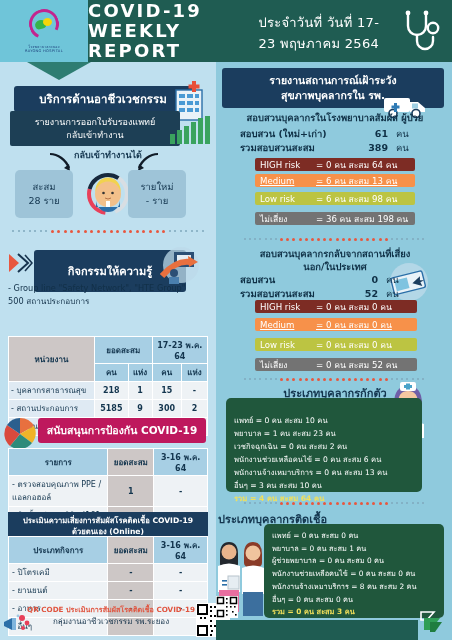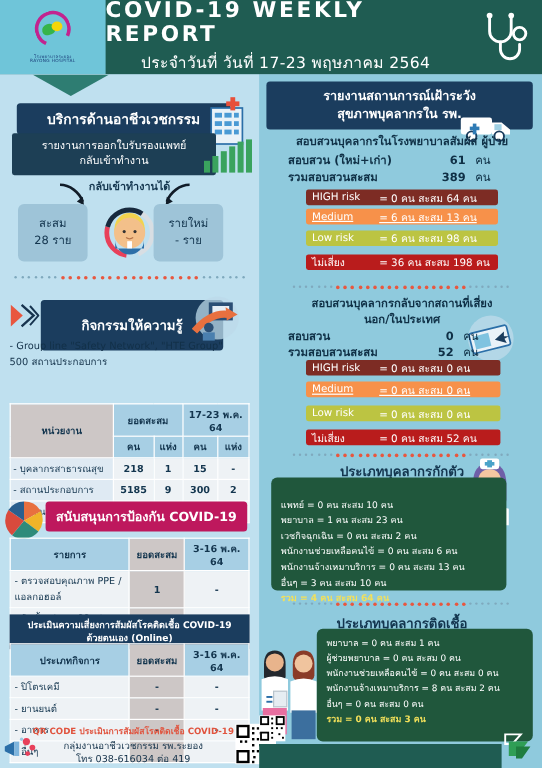--- a/index.html
+++ b/index.html
@@ -51,21 +51,21 @@
   .logo-text-th {
     font-size: 3.6px; color: #1b3e7a; letter-spacing: .2px;
     margin-top: 2px; text-align: center; line-height: 1.3;
   }
   .logo-text-en {
     font-size: 3.6px; color: #1b3e7a; letter-spacing: .3px;
     text-align: center;
   }
   #header-titles {
     position: absolute; left: 88px; top: 0; width: 300px; height: 62px;
-    display: flex; flex-direction: column;
+    display: flex; flex-direction: row;
     align-items: center; justify-content: center;
   }
   #main-title {
     font-size: 18px; font-weight: bold; color: #ffffff;
     letter-spacing: 2.2px; line-height: 1.1;
   }
   #sub-title {
     font-size: 13px; color: #ffffff; letter-spacing: .3px;
     margin-top: 4px;
   }
@@ -244,21 +244,21 @@
   .risk-bar {
     position: absolute; height: 13px; border-radius: 2px;
     display: flex; align-items: center;
     font-size: 8.6px; color: #ffffff;
     padding-left: 5px;
   }
   .risk-bar .rb-name { width: 56px; display: inline-block; }
   .risk-high { background: #7d2c24; }
   .risk-med  { background: #f7914a; text-decoration: underline; }
   .risk-low  { background: #bcc442; }
-  .risk-none { background: #b91c1c; }
+  .risk-none { background: #737373; }
 
   #rt-sec2-head {
     position: absolute; left: 218px; top: 248px; width: 234px;
     text-align: center; font-size: 9.4px; font-weight: bold; color: #0f3046;
     line-height: 1.35;
   }
   #ticket-icon {
     position: absolute; left: 386px; top: 262px; width: 46px; height: 40px;
   }
 
@@ -273,21 +273,21 @@
   #quarantine-box div {
     font-size: 7.6px; color: #ffffff; line-height: 1.72;
   }
   #quarantine-box div.total { color: #f2e05a; font-weight: bold; }
   #nurse-icon {
     position: absolute; left: 382px; top: 378px; width: 52px; height: 60px;
   }
 
   #infect-title {
     position: absolute; left: 218px; top: 510px; width: 234px;
-    text-align: center; font-size: 11px; font-weight: bold; color: #13354e;
+    font-size: 11px; font-weight: bold; color: #13354e;
   }
   #infect-box {
     position: absolute; left: 264px; top: 524px; width: 180px; height: 94px;
     background: #20573c; border-radius: 5px; padding: 6px 8px;
   }
   #infect-box div {
     font-size: 7.4px; color: #ffffff; line-height: 1.72;
   }
   #infect-box div.total { color: #f2e05a; font-weight: bold; }
   #doctors-icon {
@@ -566,21 +566,20 @@
   <svg id="megaphone" viewBox="0 0 30 24">
     <path d="M2 10 l8 -4 v12 l-8 -4 z" fill="#2b6fa8"></path>
     <rect x="10" y="6" width="4" height="12" fill="#7fb5dd"></rect>
     <circle cx="20" cy="6" r="3" fill="#e8405a"></circle>
     <circle cx="25" cy="11" r="2.4" fill="#e8405a"></circle>
     <circle cx="21" cy="16" r="2" fill="#e8405a"></circle>
     <circle cx="16" cy="4" r="1.4" fill="#9fc9e4"></circle>
   </svg>
   <div id="footer-qr-title">QR CODE ประเมินการสัมผัสโรคติดเชื้อ COVID-19</div>
   <div id="footer-line1">กลุ่มงานอาชีวเวชกรรม รพ.ระยอง</div>
-  <div id="footer-line2">โทร 038-616034 ต่อ 419</div>
   <svg id="qr-left" viewBox="0 0 34 34">
     <rect width="34" height="34" fill="#fff"></rect>
     <rect x="2" y="2" width="9" height="9" fill="none" stroke="#000" stroke-width="2"></rect>
     <rect x="23" y="2" width="9" height="9" fill="none" stroke="#000" stroke-width="2"></rect>
     <rect x="2" y="23" width="9" height="9" fill="none" stroke="#000" stroke-width="2"></rect>
     <rect x="14" y="3" width="2" height="2" fill="#000"></rect>
       <rect x="18" y="3" width="2" height="2" fill="#000"></rect>
     <rect x="14" y="7" width="2" height="2" fill="#000"></rect>
       <rect x="20" y="7" width="2" height="2" fill="#000"></rect>
     <rect x="14" y="12" width="2" height="2" fill="#000"></rect>
@@ -843,20 +842,21 @@
     <rect x="10" y="10" width="1.6" height="1.6" fill="#000"></rect>
     <rect x="14" y="10" width="1.6" height="1.6" fill="#000"></rect>
     <rect x="18" y="10" width="1.6" height="1.6" fill="#000"></rect>
     <rect x="10" y="14" width="1.6" height="1.6" fill="#000"></rect>
     <rect x="16" y="15" width="1.6" height="1.6" fill="#000"></rect>
     <rect x="10" y="18" width="1.6" height="1.6" fill="#000"></rect>
     <rect x="19" y="18" width="1.6" height="1.6" fill="#000"></rect>
   </svg>
 
   <div id="infect-box">
+    <div>แพทย์ = 0 คน  สะสม  0 คน</div>
     <div>พยาบาล = 0 คน สะสม 1 คน</div>
     <div>ผู้ช่วยพยาบาล = 0 คน สะสม 0 คน</div>
     <div>พนักงานช่วยเหลือคนไข้ = 0 คน สะสม 0 คน</div>
     <div>พนักงานจ้างเหมาบริการ = 8 คน สะสม 2 คน</div>
     <div>อื่นๆ = 0 คน สะสม 0 คน</div>
     <div class="total">รวม = 0 คน สะสม 3 คน</div>
   </div>
 
   <div id="green-strip"></div>
   <svg id="logo-br" viewBox="0 0 28 28">

